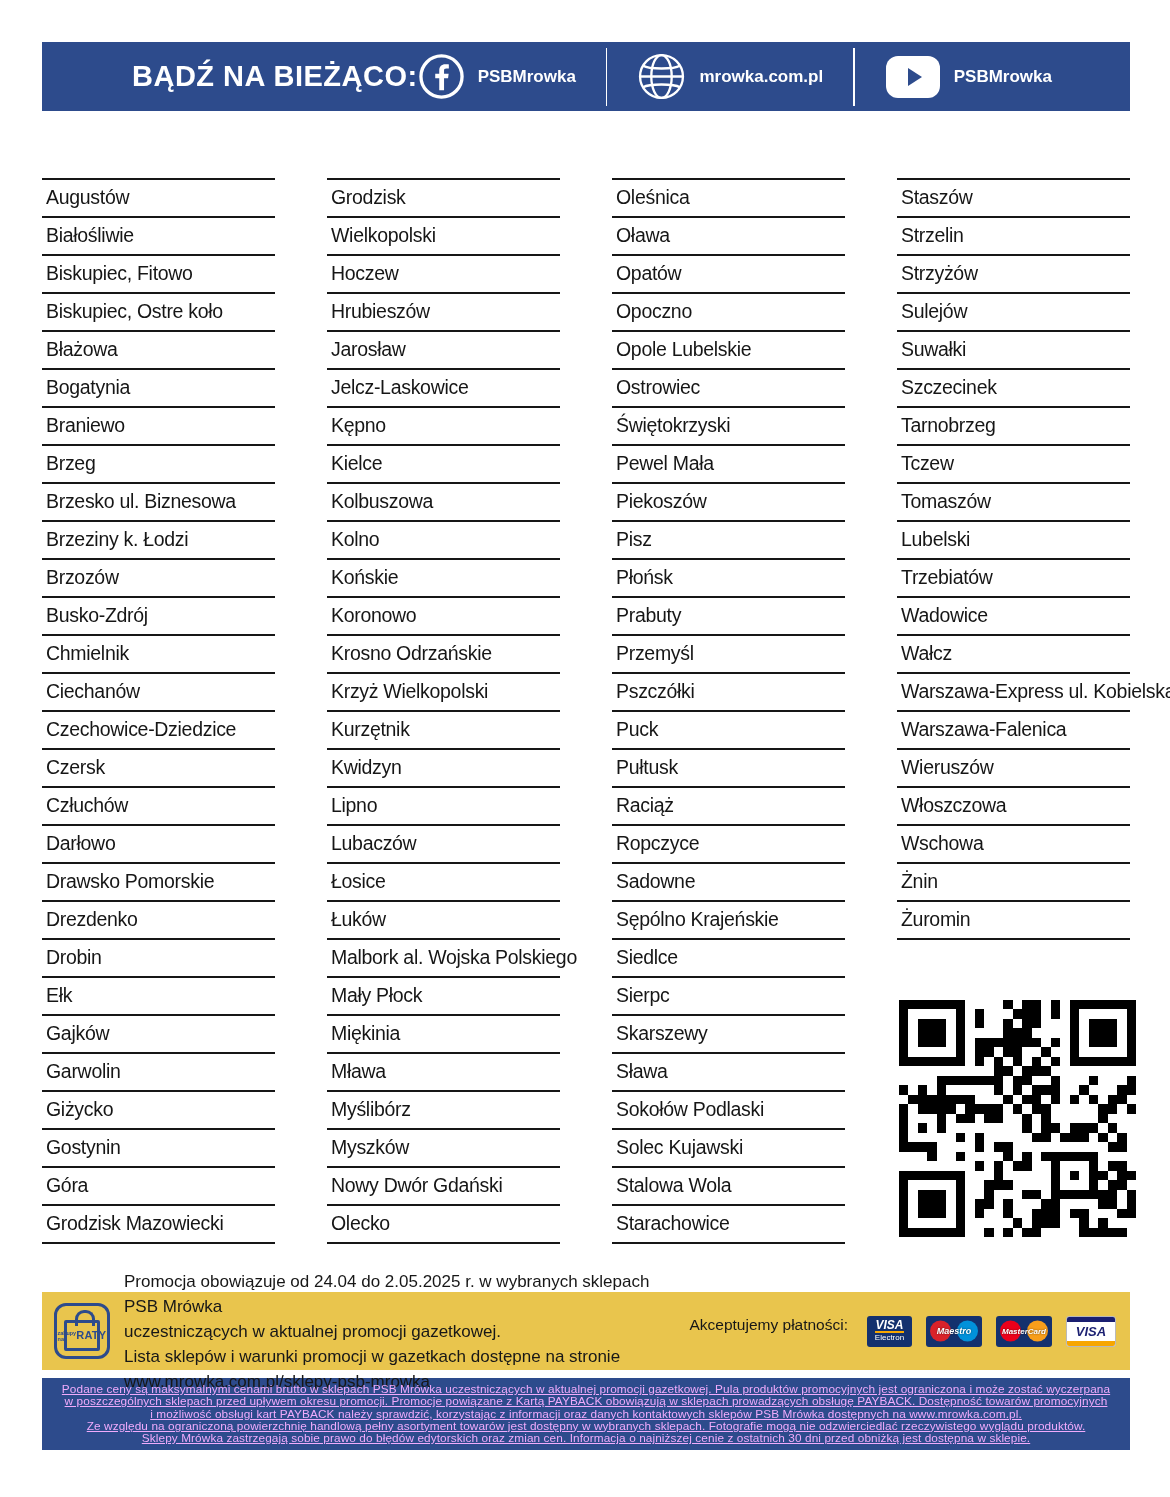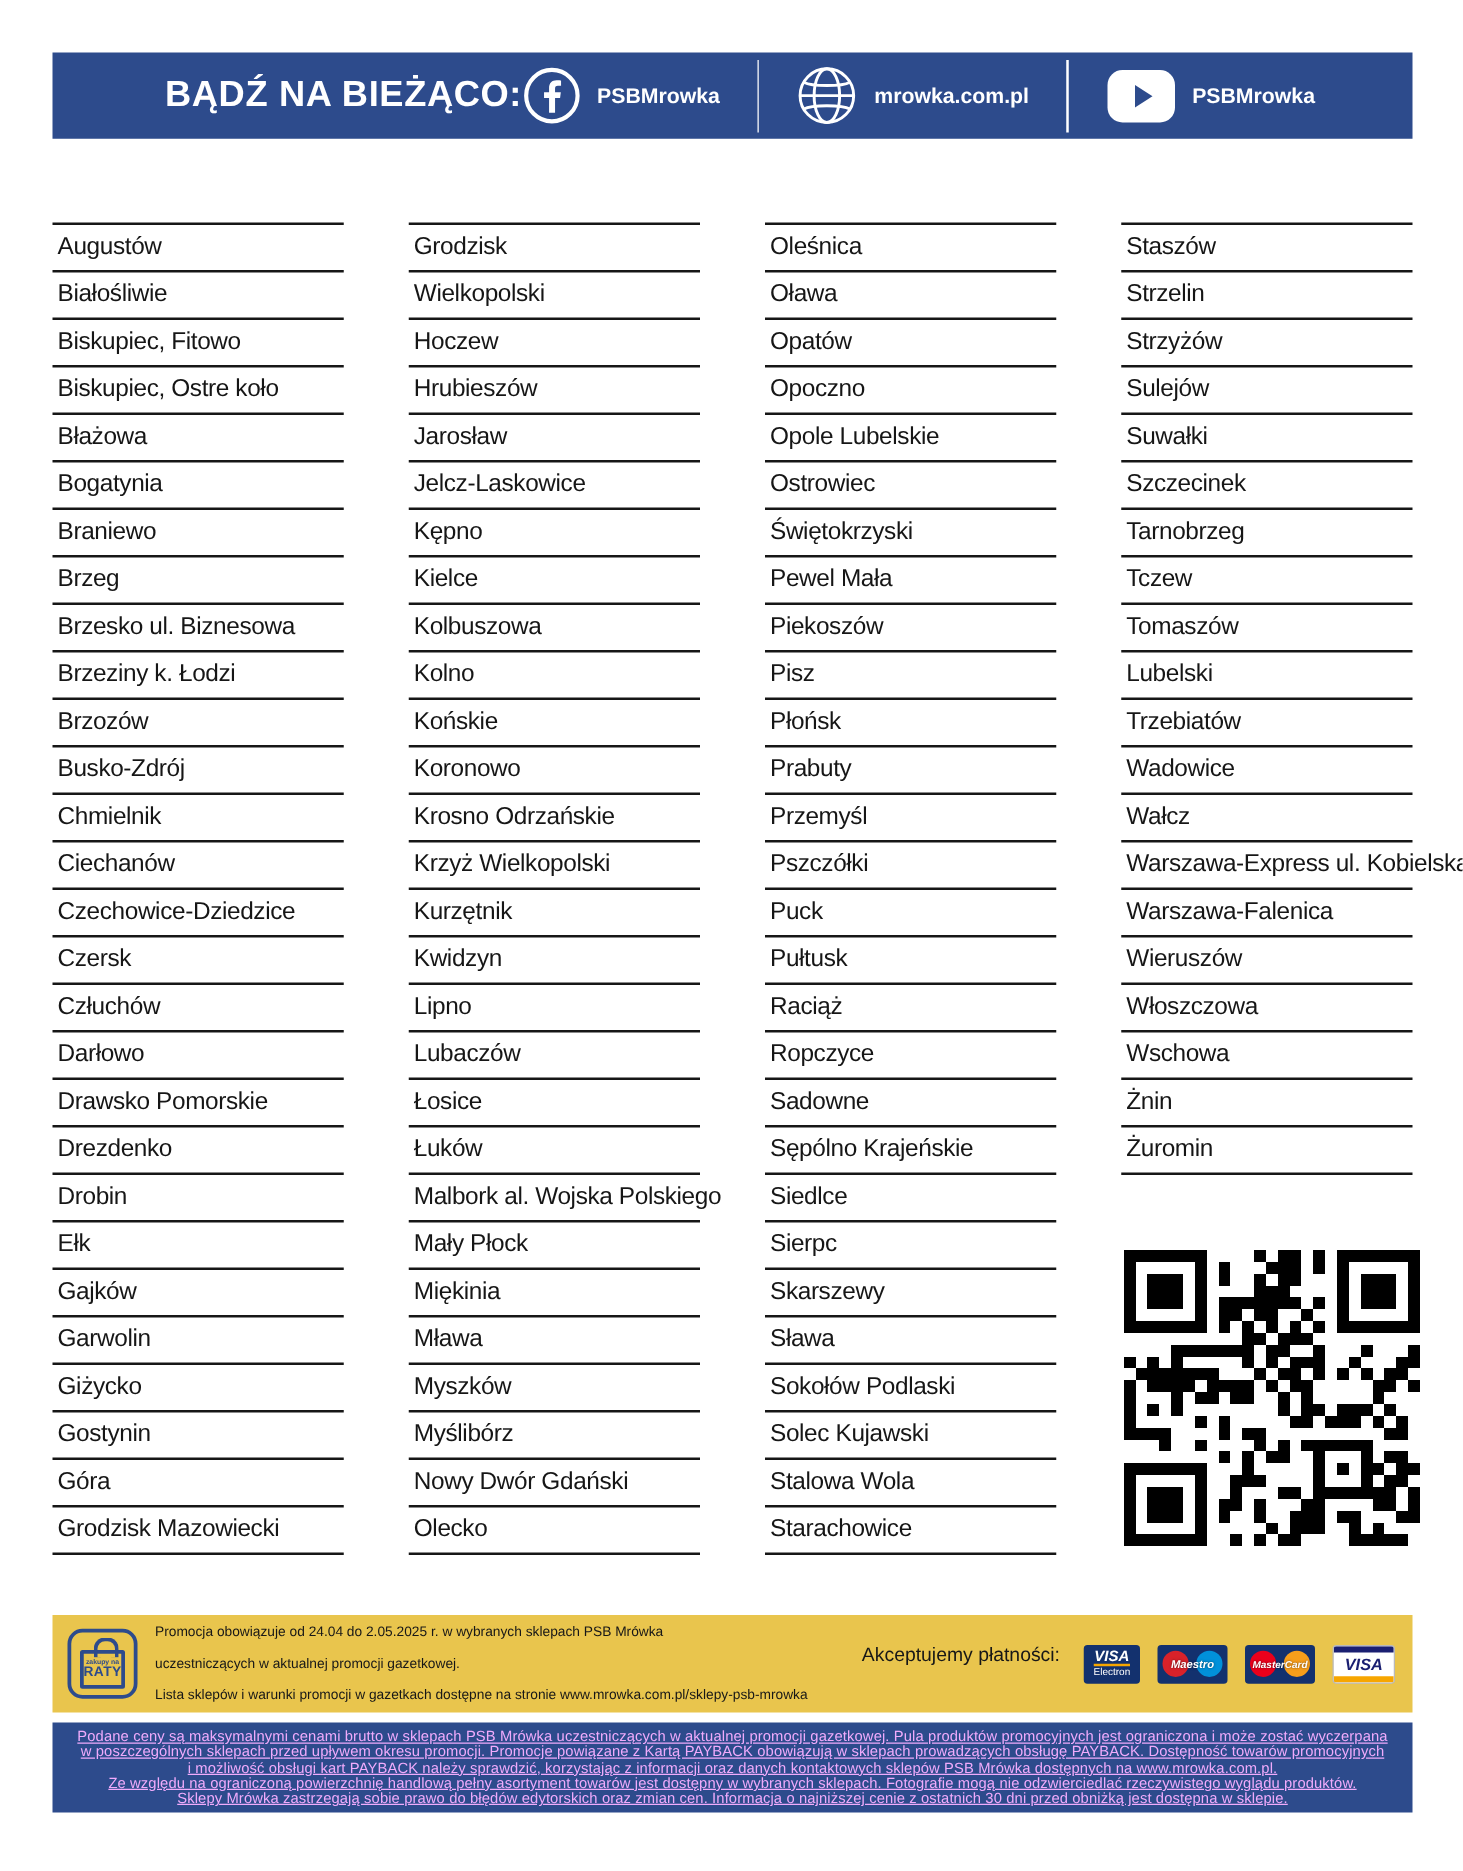--- a/index.html
+++ b/index.html
@@ -60,32 +60,32 @@
     padding:0 14px 0 12px;gap:14px;
   }
   .raty{
     width:56px;height:56px;flex:0 0 56px;
     border:3px solid var(--brand-blue);border-radius:12px;
     position:relative;display:flex;align-items:center;justify-content:center;
   }
   .raty-bag{
     width:36px;height:31px;margin-top:9px;
     border:3px solid var(--brand-blue);border-radius:2px;
-    display:flex;flex-direction:column;align-items:center;justify-content:center;
+    display:flex;flex-direction:row;align-items:center;justify-content:center;
     position:relative;background:transparent;
   }
   .raty-bag::before{
     content:"";position:absolute;top:-13px;left:8px;
     width:14px;height:13px;
     border:3px solid var(--brand-blue);border-bottom:none;
     border-radius:9px 9px 0 0;
   }
   .raty-small{font-size:5.5px;color:var(--brand-blue);font-weight:700;line-height:6px}
   .raty-big{font-size:11px;color:var(--brand-blue);font-weight:700;letter-spacing:.3px;line-height:11px}
-  .promo-text{flex:1;font-size:11px;line-height:25px;color:#171717}
+  .promo-text{flex:1;font-size:17px;line-height:25px;color:#171717}
   .promo-text p{margin:0}
   .payments{display:flex;align-items:flex-start;gap:14px}
   .pay-lbl{font-size:15.5px;margin-right:5px;white-space:nowrap;color:#171717}
   .paycard{
     height:31px;border-radius:3px;
     display:flex;flex-direction:column;align-items:center;justify-content:center;
     position:relative;overflow:hidden;
   }
   .pc-navy{background:#13316e}
   .visae{width:45px}
@@ -211,22 +211,22 @@
           <li>Kurzętnik</li>
           <li>Kwidzyn</li>
           <li>Lipno</li>
           <li>Lubaczów</li>
           <li>Łosice</li>
           <li>Łuków</li>
           <li>Malbork al. Wojska Polskiego</li>
           <li>Mały Płock</li>
           <li>Miękinia</li>
           <li>Mława</li>
+          <li>Myślibórz</li>
           <li>Myszków</li>
-          <li>Myślibórz</li>
           <li>Nowy Dwór Gdański</li>
           <li>Olecko</li>
         </ul>
     </div>
     <div class="col">
       <ul>
           <li>Oleśnica</li>
           <li>Oława</li>
           <li>Opatów</li>
           <li>Opoczno</li>

